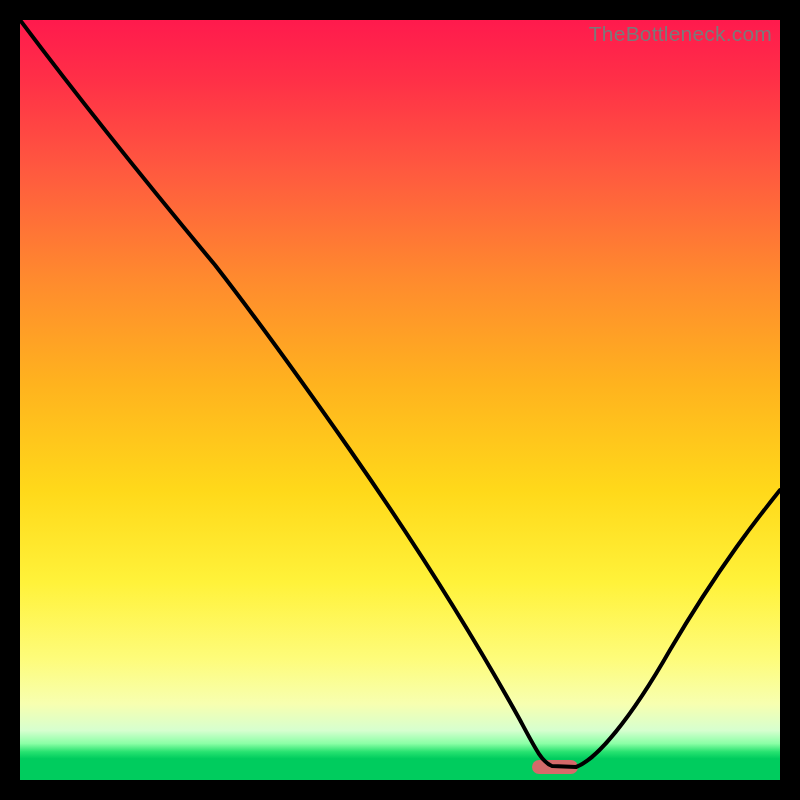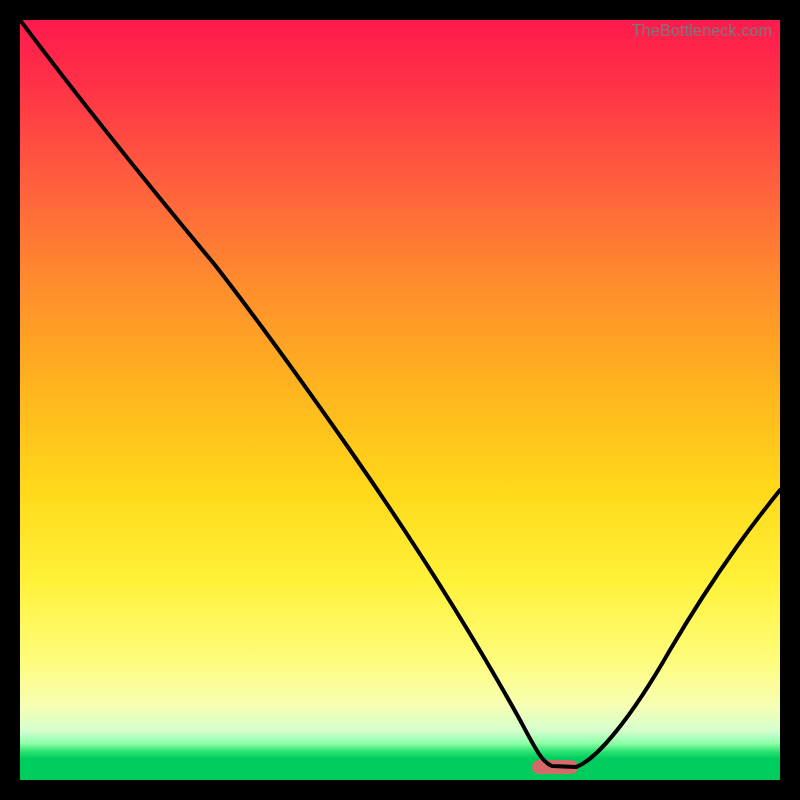--- a/index.html
+++ b/index.html
@@ -40,21 +40,21 @@
       #27e270 96.3%,
       #00cc5e 97.2%,
       #00cc5e 100%
     );
   }
   .watermark {
     position: absolute;
     top: 2px;
     right: 8px;
     color: #7a7a7a;
-    font-size: 16px;
+    font-size: 21px;
     font-weight: 500;
     letter-spacing: 0.2px;
     user-select: none;
   }
   svg.curve {
     position: absolute;
     left: 0;
     top: 0;
     width: 760px;
     height: 760px;

